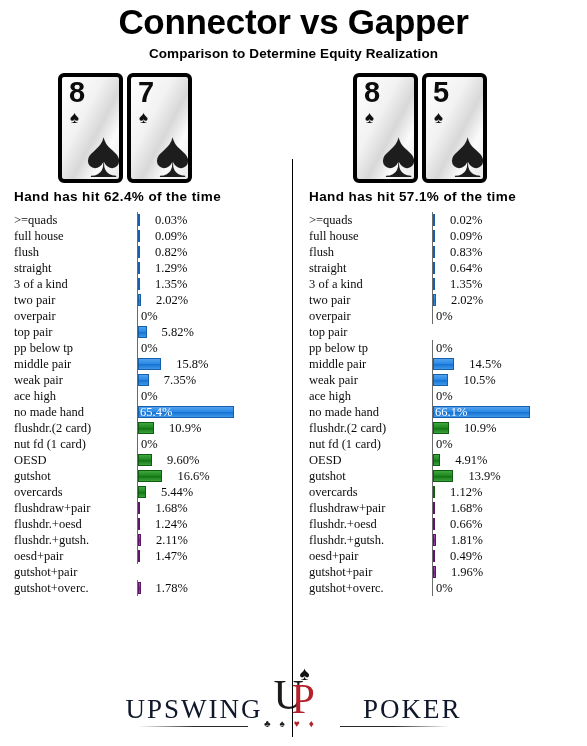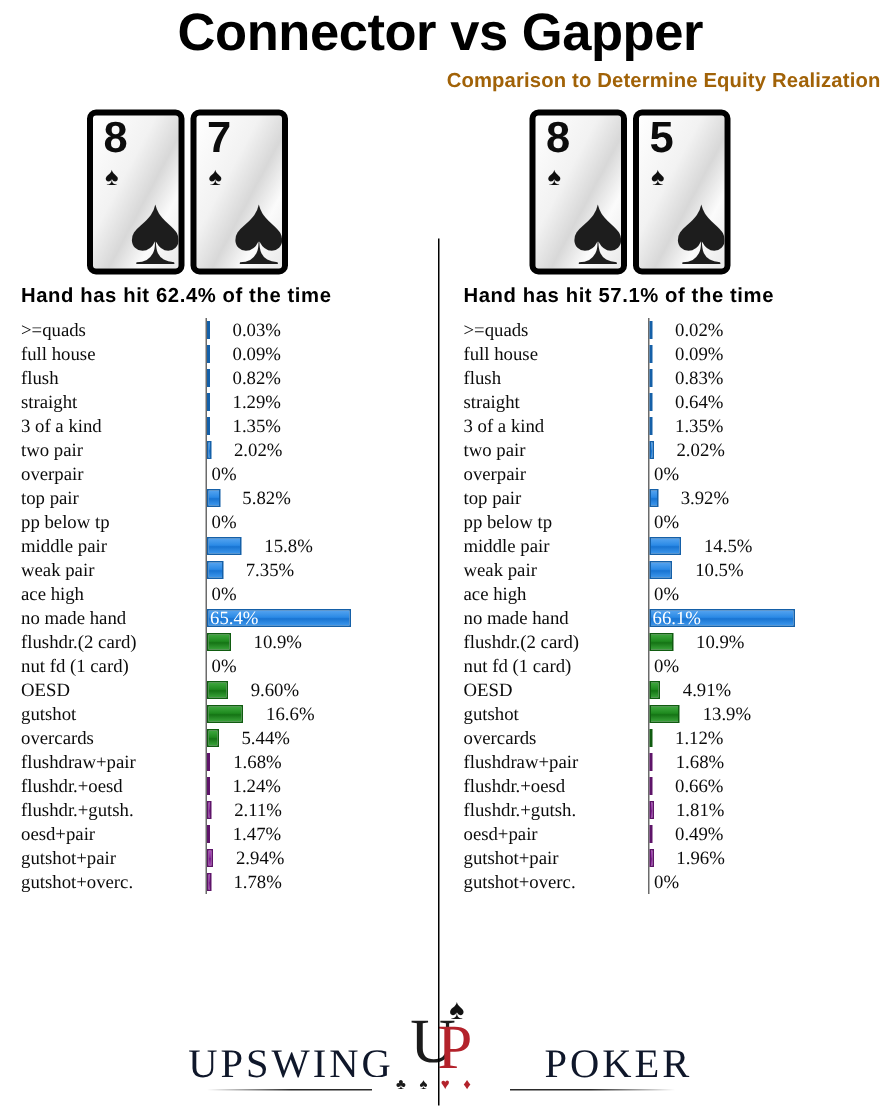--- a/index.html
+++ b/index.html
@@ -26,24 +26,23 @@
     font-size: 35px;
     letter-spacing: -0.3px;
     color: #000000;
     line-height: 1.05;
     margin: 0;
   }
   #sub-title {
     font-family: "Liberation Sans", sans-serif;
     font-weight: bold;
     font-size: 13.5px;
-    color: #a16207;
+    color: #000000;
     margin: 5px 0 0 0;
     letter-spacing: 0.1px;
-    text-align: right;
   }
 
   
   #panels {
     position: relative;
     display: flex;
     margin-top: 12px;
   }
   .panel {
     width: 293px;
@@ -440,24 +439,20 @@
           </div>
           <div class="stat-row">
             <div class="stat-label">oesd+pair</div>
             <div class="bar-zone">
               <div class="bar purple" style="width: 2.1609px;"></div>
               <div class="stat-value">1.47%</div>
             </div>
           </div>
           <div class="stat-row">
             <div class="stat-label">gutshot+pair</div>
-            <div class="bar-zone">
-              <div class="bar purple" style="width: 4.3218px;"></div>
-              <div class="stat-value">2.94%</div>
-            </div>
           </div>
           <div class="stat-row">
             <div class="stat-label">gutshot+overc.</div>
             <div class="bar-zone">
               <div class="bar purple" style="width: 2.6166px;"></div>
               <div class="stat-value">1.78%</div>
             </div>
           </div>
         </div>
       </div>
@@ -521,24 +516,20 @@
             </div>
           </div>
           <div class="stat-row">
             <div class="stat-label">overpair</div>
             <div class="bar-zone">
               <div class="stat-value">0%</div>
             </div>
           </div>
           <div class="stat-row">
             <div class="stat-label">top pair</div>
-            <div class="bar-zone">
-              <div class="bar blue" style="width: 5.7624px;"></div>
-              <div class="stat-value">3.92%</div>
-            </div>
           </div>
           <div class="stat-row">
             <div class="stat-label">pp below tp</div>
             <div class="bar-zone">
               <div class="stat-value">0%</div>
             </div>
           </div>
           <div class="stat-row">
             <div class="stat-label">middle pair</div>
             <div class="bar-zone">

